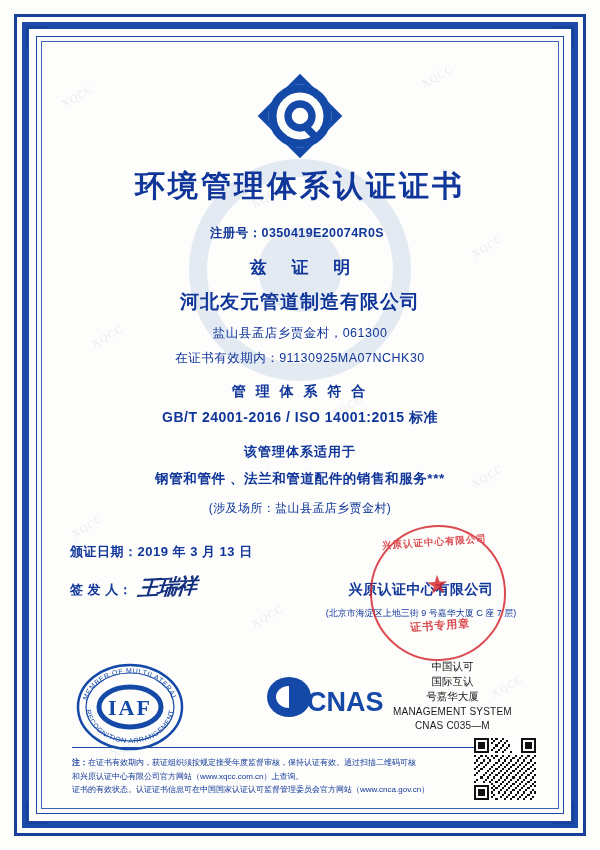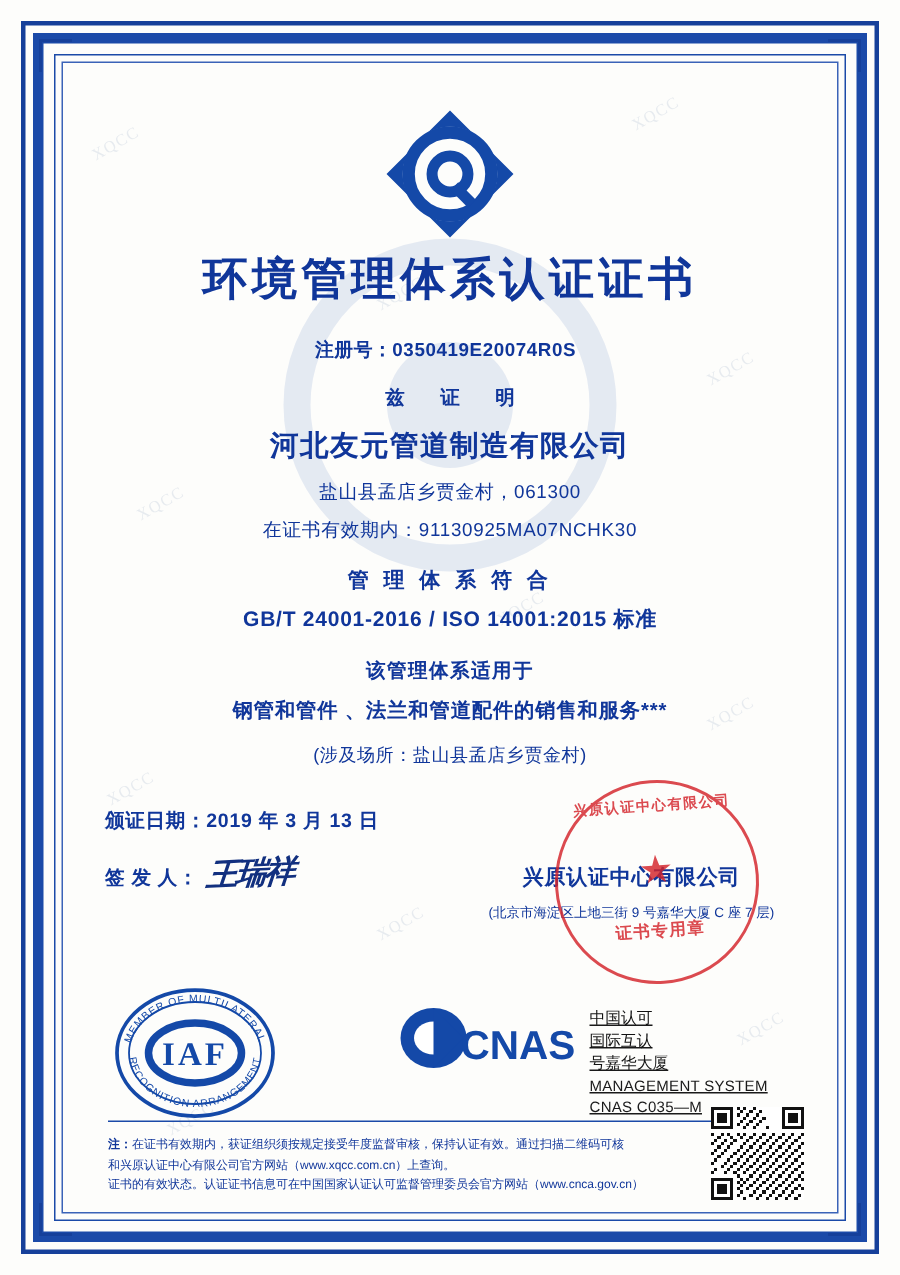--- a/index.html
+++ b/index.html
@@ -108,21 +108,21 @@
     margin-top: 18px;
     padding-right: 6px;
     font-size: 12.5px;
     font-weight: bold;
     color: #10369a;
     letter-spacing: 0.4px;
   }
 
   .hereby {
     margin-top: 14px;
-    font-size: 13px;
+    font-size: 17px;
     font-weight: bold;
     color: #10369a;
     letter-spacing: 10px;
     padding-left: 10px;
   }
 
   .company {
     margin-top: 10px;
     font-size: 19px;
     font-weight: bold;
@@ -298,26 +298,25 @@
   .cnas-mark {
     position: absolute;
     left: 215px;
     top: 14px;
     width: 120px;
     height: 62px;
   }
   .cnas-text {
     position: absolute;
     left: 345px;
-    top: 20px;
-    text-align: left;
+    top: 2px;
+    text-align: center;
     color: #1a1a1a;
     font-size: 10.5px;
     line-height: 1.45;
-    text-decoration: underline;
   }
   .cnas-text .cn {
     color: #111;
     font-size: 10.5px;
   }
   .cnas-text .en {
     font-size: 10px;
     letter-spacing: 0.2px;
   }
 

